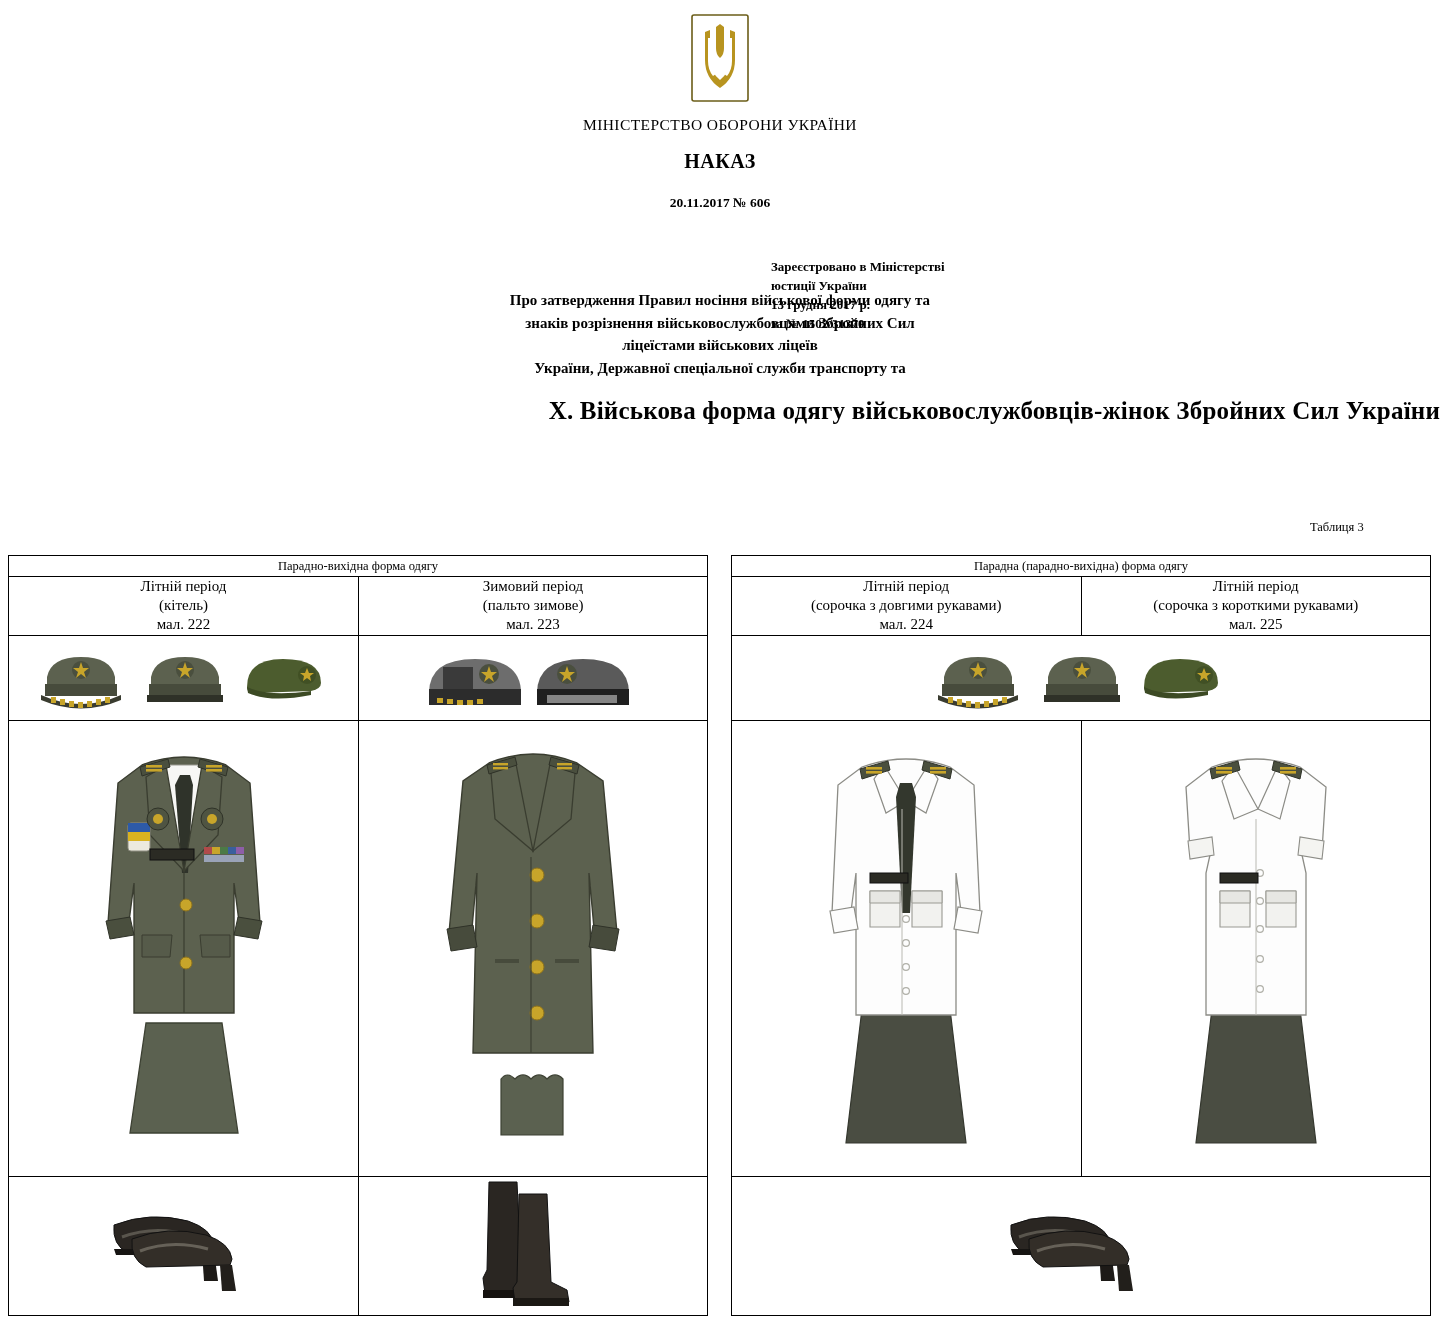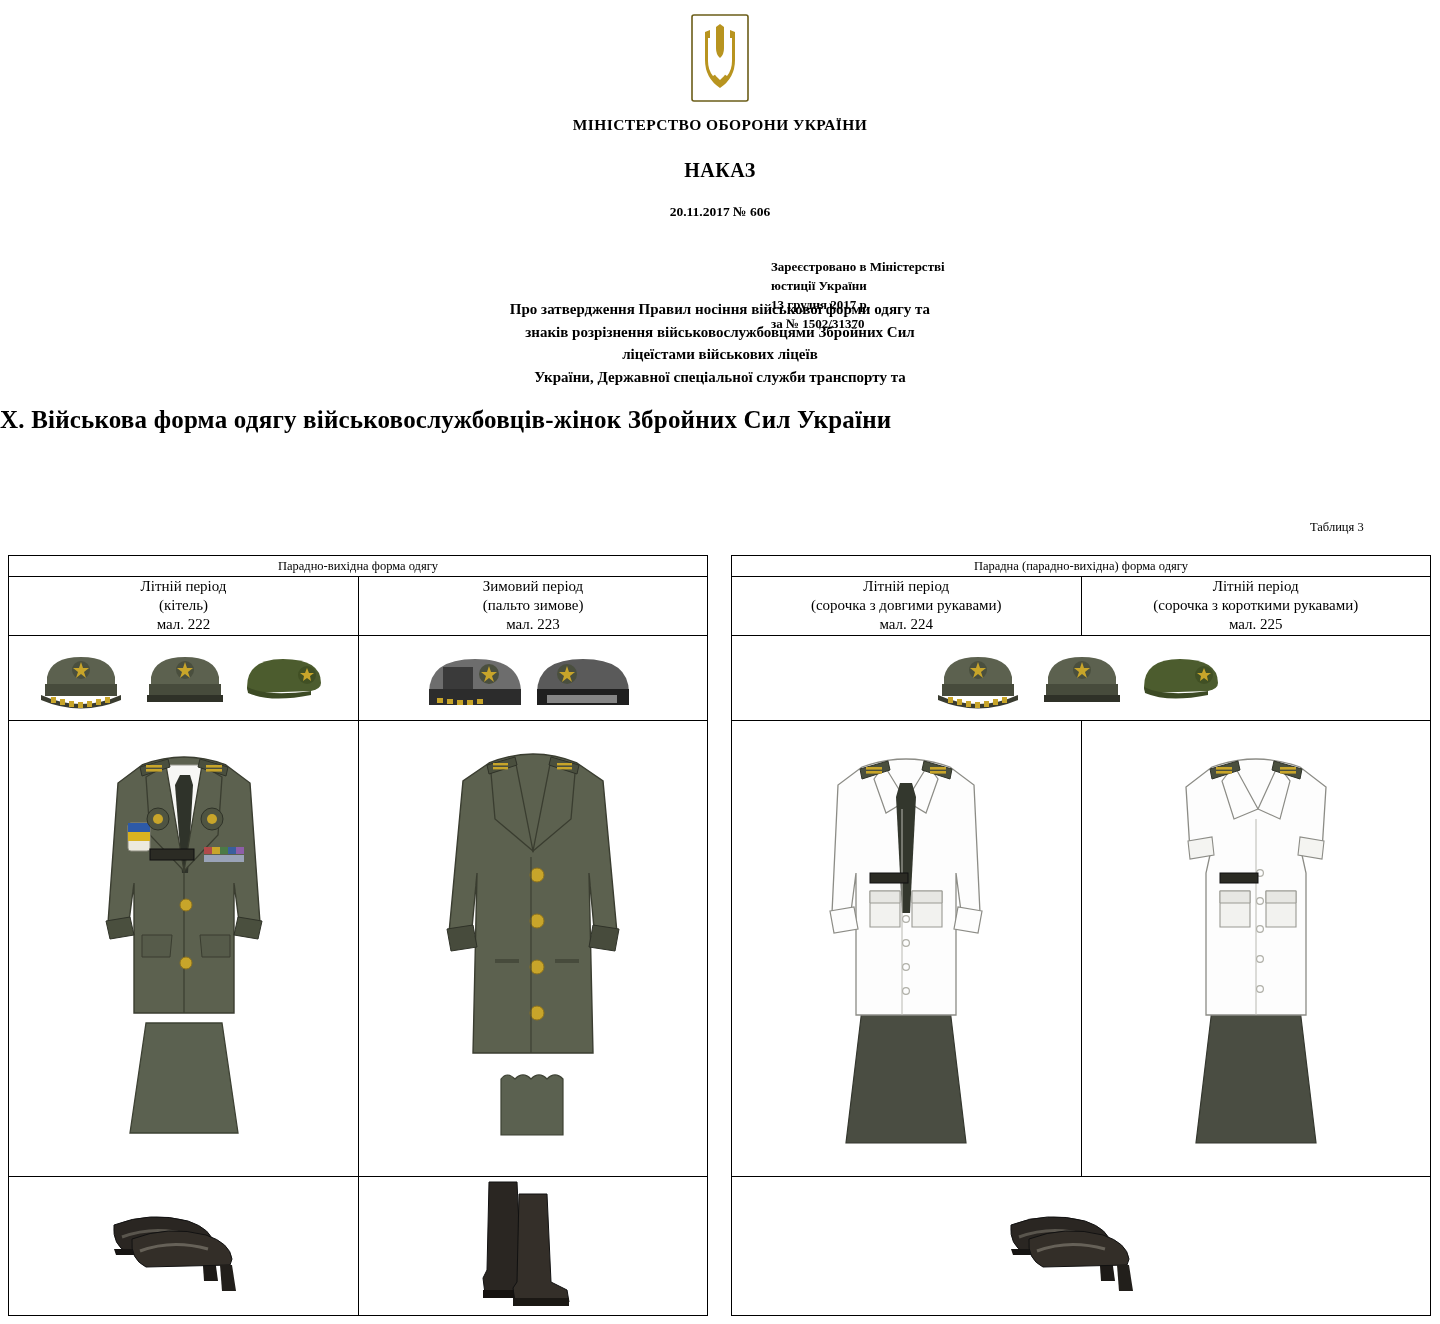--- a/index.html
+++ b/index.html
@@ -21,24 +21,24 @@
     text-align: center;
     padding-top: 14px;
   }
   .emblem {
     width: 58px;
     height: 88px;
     margin: 0 auto 14px auto;
     display: block;
   }
   .ministry {
-    font-weight: bold;
+    font-weight: normal;
     font-size: 15.5px;
     letter-spacing: .4px;
-    margin-bottom: 25px;
+    margin-bottom: 16px;
   }
   .order-word {
     font-weight: bold;
     font-size: 20px;
     letter-spacing: .5px;
     margin-bottom: 22px;
   }
   .order-date {
     font-size: 13.5px;
     font-weight: bold;
@@ -59,21 +59,21 @@
     width: 620px;
     margin: 0 auto;
     text-align: center;
     font-weight: bold;
     font-size: 15px;
     line-height: 1.5;
     padding-top: 48px;
   }
 
   .section-title {
-    text-align: left;
+    text-align: right;
     font-weight: bold;
     font-size: 25px;
     margin-top: 18px;
     letter-spacing: .2px;
     font-family: "Liberation Serif", serif;
   }
 
   
   .tables-area {
     position: absolute;

